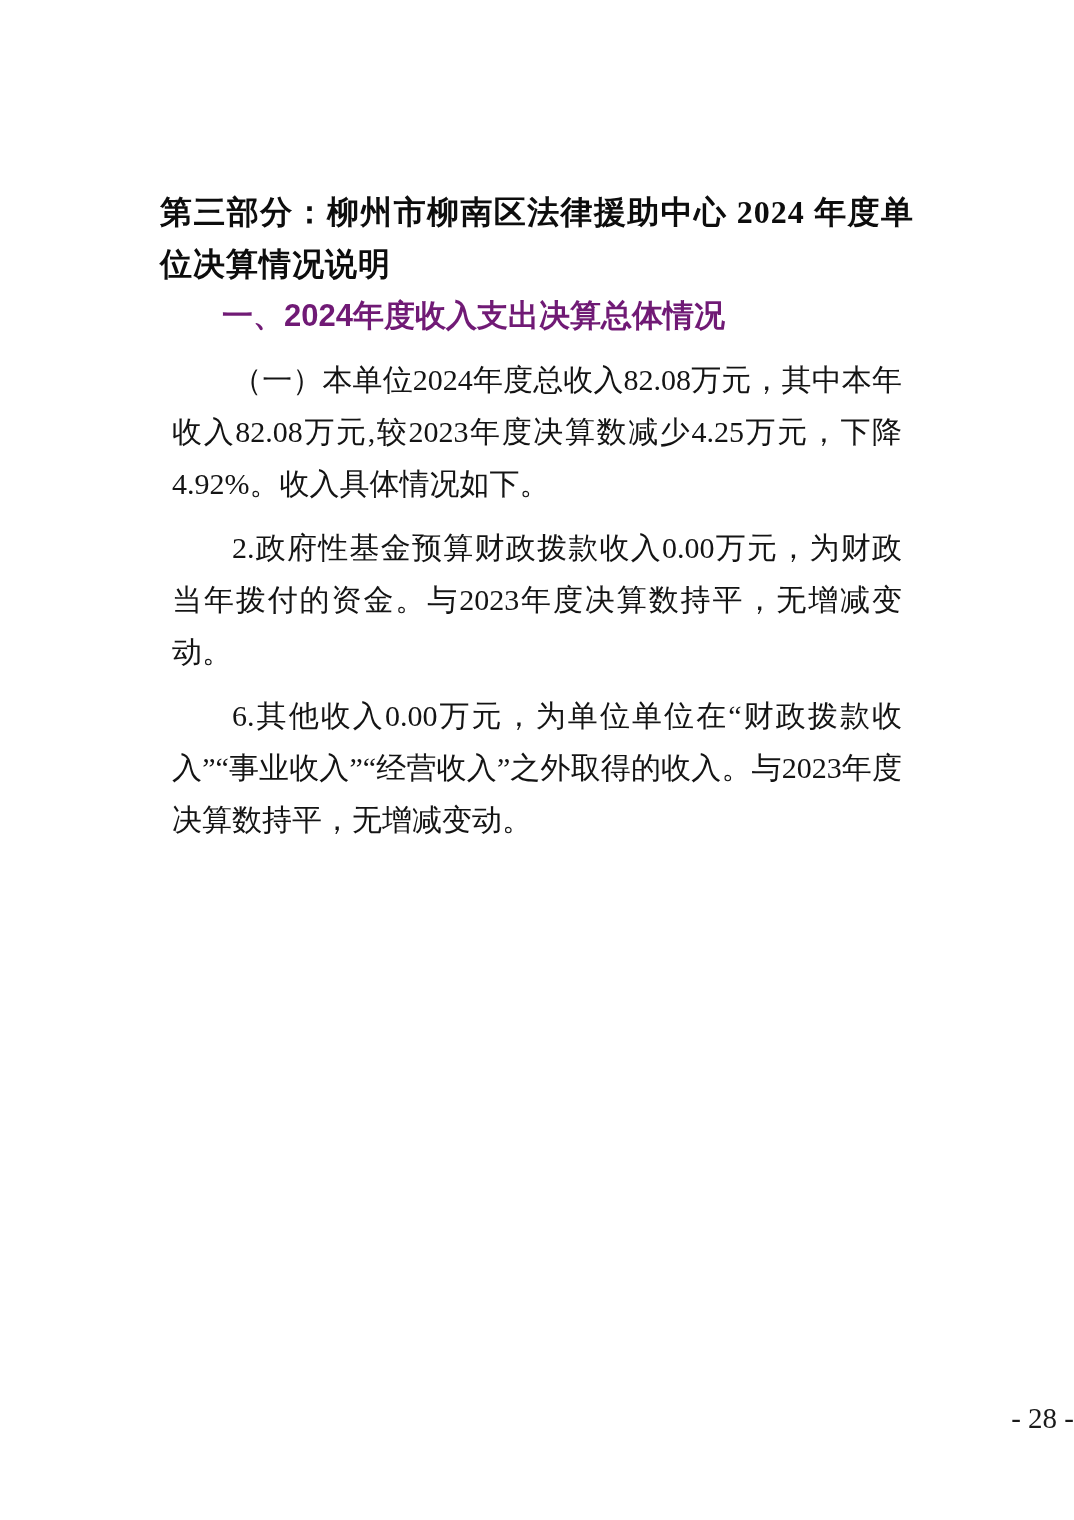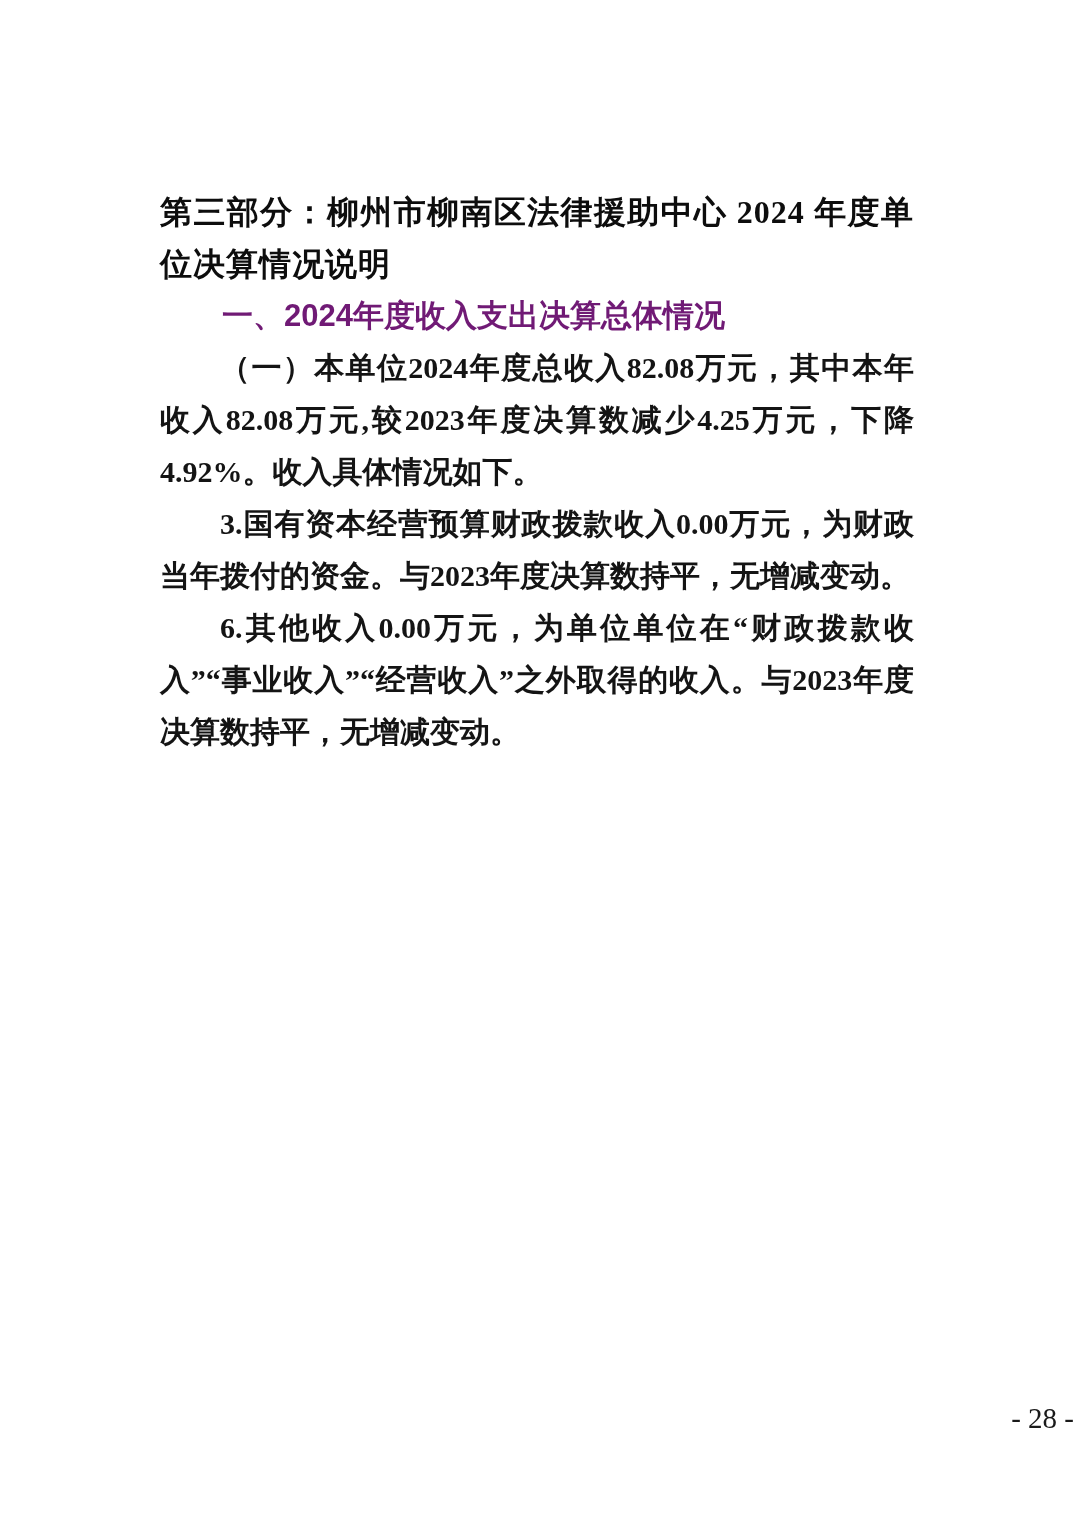--- a/index.html
+++ b/index.html
@@ -34,44 +34,44 @@
     font-family: "Liberation Sans", sans-serif;
     font-size: 31px;
     font-weight: 700;
     line-height: 52px;
     text-indent: 2em;
     color: #701a75;
     white-space: nowrap;
   }
   .para {
     font-size: 30px;
-    font-weight: 700;
+    font-weight: 400;
     line-height: 52px;
     text-indent: 2em;
     text-align: justify;
     color: #141414;
-    margin: 0;
+    margin: 12px;
   }
   .page-number {
     position: absolute;
     left: 0;
     right: 0;
     top: 1402px;
     text-align: right;
     font-family: "Liberation Serif", serif;
     font-size: 29px;
     color: #1a1a1a;
   }
 </style>
 </head>
 <body>
 
 <div class="page">
   <div class="content">
     <div class="doc-title">第三部分：柳州市柳南区法律援助中心 2024 年度单位决算情况说明</div>
     <div class="section-heading">一、2024年度收入支出决算总体情况</div>
     <p class="para">（一）本单位2024年度总收入82.08万元，其中本年收入82.08万元,较2023年度决算数减少4.25万元，下降4.92%。收入具体情况如下。</p>
-    <p class="para">3.国有资本经营预算财政拨款收入0.00万元，为财政当年拨付的资金。与2023年度决算数持平，无增减变动。</p>
+    <p class="para">2.政府性基金预算财政拨款收入0.00万元，为财政当年拨付的资金。与2023年度决算数持平，无增减变动。</p>
     <p class="para">6.其他收入0.00万元，为单位单位在“财政拨款收入”“事业收入”“经营收入”之外取得的收入。与2023年度决算数持平，无增减变动。</p>
   </div>
 
   <div class="page-number">- 28 -</div>
 </div>
 
 </body></html>

